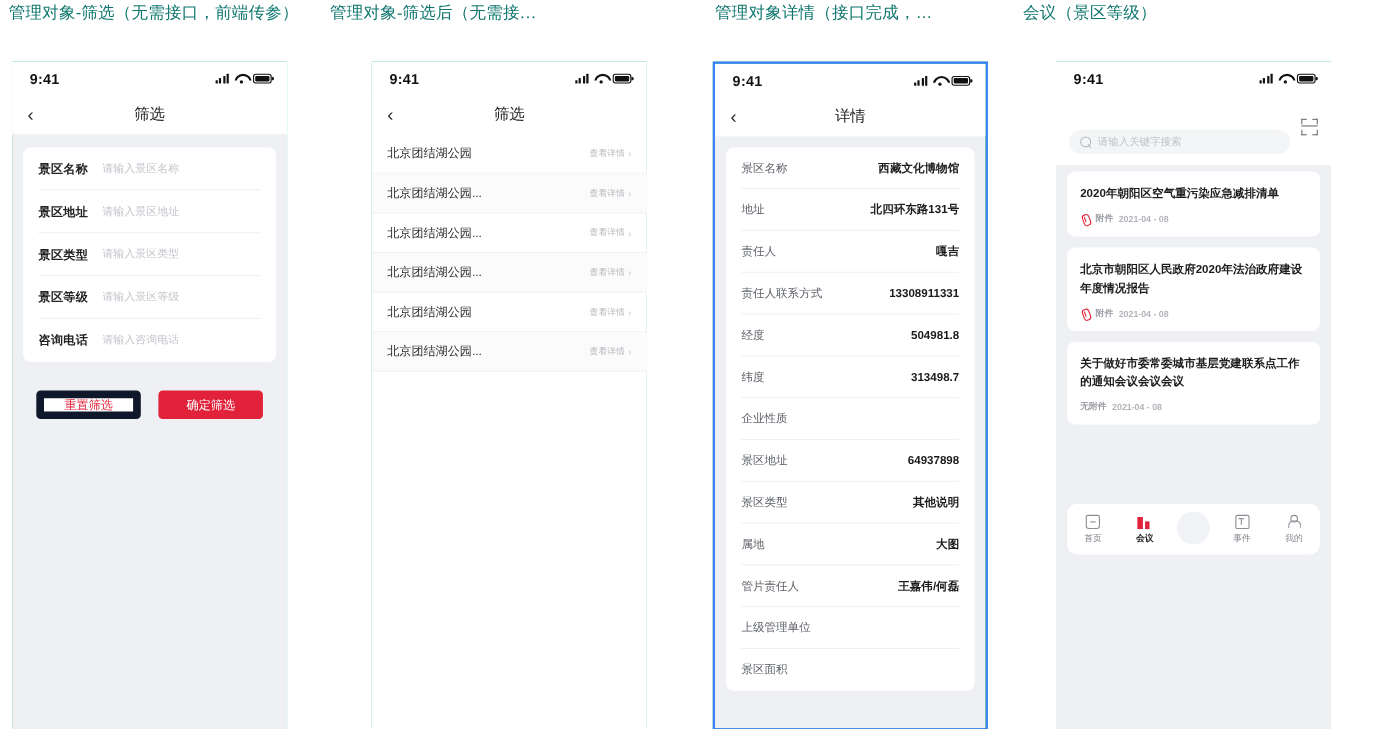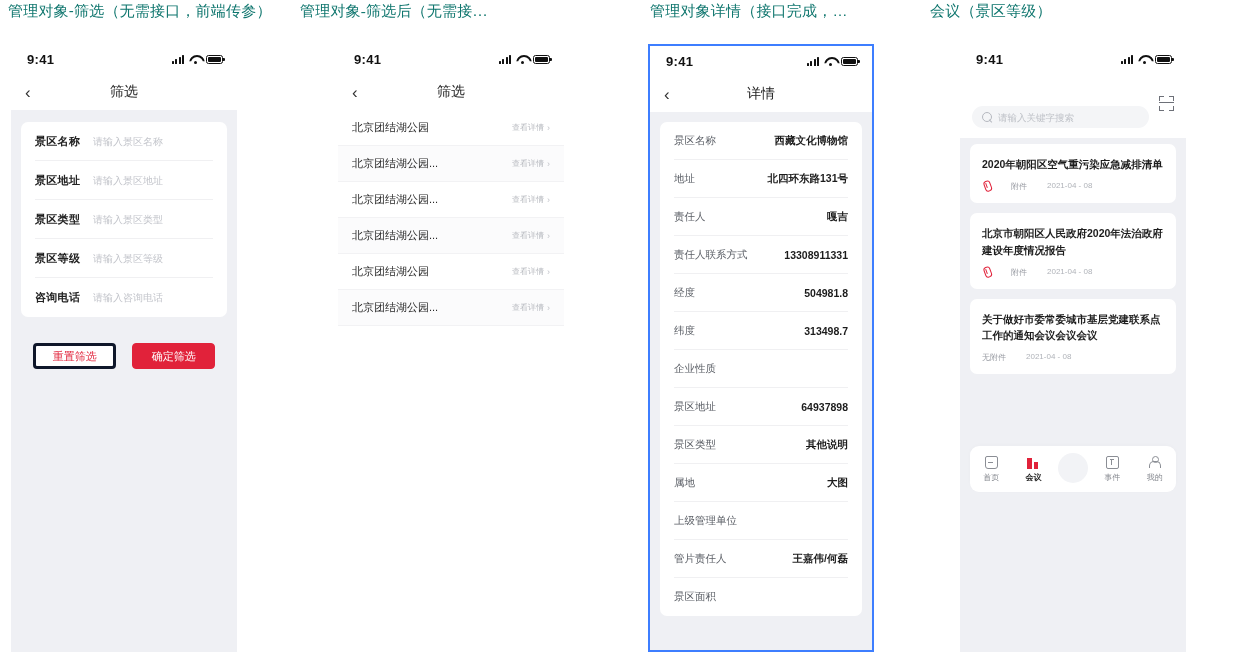--- a/index.html
+++ b/index.html
@@ -17,22 +17,22 @@
     font-size: 15px; color: #0f766e; white-space: nowrap;
     letter-spacing: .2px;
   }
   #cap0 { left: 8px; }
   #cap1 { left: 300px; font-family: Liberation Serif, serif; }
   #cap2 { left: 650px; text-align: center; }
   #cap3 { left: 930px; }
 
   
   .phone {
-    position: absolute; top: 44px;
-    width: 226px; height: 608px;
+    position: absolute; top: 56px;
+    width: 250px; height: 608px;
     background: #22c55e;
     overflow: hidden;
   }
   #phone0 { left: 11px; }
   #phone1 { left: 338px; }
   #phone2 { left: 648px; border: 2px solid #3d7eff; }
   #phone3 { left: 960px; }
 
   .sheet { width: 100%; height: 100%; background: #eff0f4; position: relative; }
 
@@ -93,21 +93,21 @@
     font-family: inherit;
   }
   .form-input::placeholder { color: #c3c5cb; }
 
   .btn-row { display: flex; gap: 16px; justify-content: center; margin-top: 26px; padding: 0 22px; }
   .btn {
     width: 100px; height: 26px; border-radius: 4px;
     font-size: 11px; font-family: inherit; cursor: pointer;
     display: flex; align-items: center; justify-content: center;
   }
-  .btn-ghost { background: #fff; border: 3px solid #0f172a; color: #e1223a; text-align: right; }
+  .btn-ghost { background: #fff; border: 7px solid #0f172a; color: #e1223a; text-align: right; }
   .btn-solid { background: #e1223a; border: 1px solid #e1223a; color: #fff; }
 
   
   .list-card { background: #fff; min-height: 100%; }
   .list-row {
     display: flex; align-items: center; justify-content: space-between;
     height: 36px; padding: 0 14px;
     border-bottom: 1px solid #f2f2f4; cursor: pointer;
   }
   .list-row:nth-child(even) { background: #fbfbfc; }
@@ -152,21 +152,21 @@
 
   .meet-list { padding: 6px 10px 0 10px; }
   .meet-card {
     background: #fff; border-radius: 7px; padding: 12px 12px 11px 12px;
     margin-bottom: 10px;
   }
   .meet-title {
     font-size: 10.5px; color: #1c1c1c; font-weight: bold;
     line-height: 1.55; margin-bottom: 9px;
   }
-  .meet-meta { display: flex; align-items: flex-start; gap: 20px; }
+  .meet-meta { display: flex; align-items: flex-end; gap: 5px; font-weight: bold; }
   .clip {
     width: 9px; height: 9px; flex: none; position: relative;
     transform: rotate(-20deg);
   }
   .clip::before {
     content:""; position:absolute; left:2px; top:0; width:5px; height:9px;
     border: 1.2px solid #e1223a; border-radius: 3px;
   }
   .clip::after {
     content:""; position:absolute; left:3.6px; top:1.8px; width:1.2px; height:5px;
@@ -389,26 +389,26 @@
         </div>
         <div class="detail-row">
           <span class="detail-label">景区类型</span>
           <span class="detail-value">其他说明</span>
         </div>
         <div class="detail-row">
           <span class="detail-label">属地</span>
           <span class="detail-value">大图</span>
         </div>
         <div class="detail-row">
+          <span class="detail-label">管片责任人</span>
+          <span class="detail-value">王嘉伟/何磊</span>
+        </div>
+        <div class="detail-row">
           <span class="detail-label">上级管理单位</span>
           <span class="detail-value"></span>
-        </div>
-        <div class="detail-row">
-          <span class="detail-label">管片责任人</span>
-          <span class="detail-value">王嘉伟/何磊</span>
         </div>
         <div class="detail-row">
           <span class="detail-label">景区面积</span>
           <span class="detail-value"></span>
         </div>
       </div>
     </div>
   </div>
 
   <div class="phone" id="phone3">

